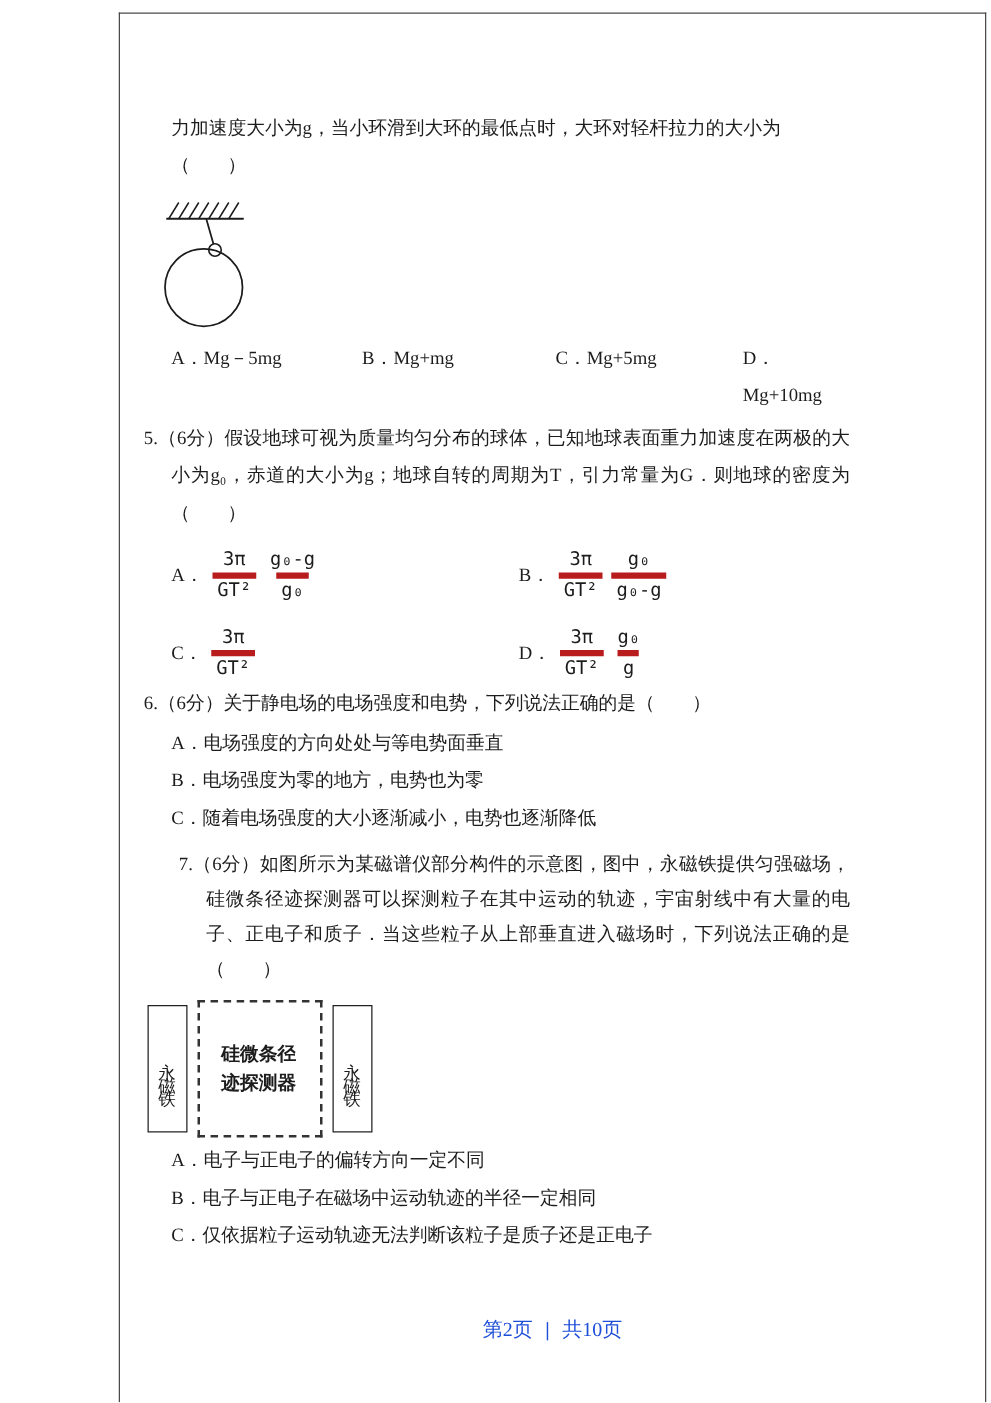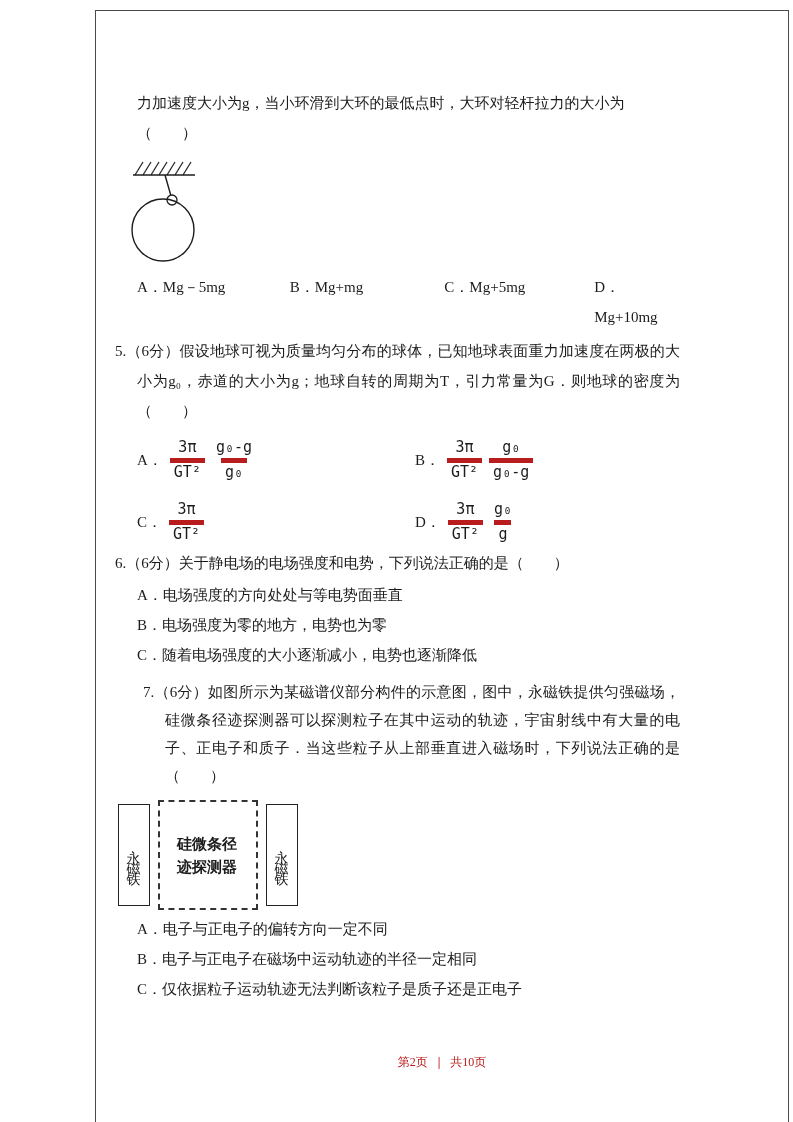--- a/index.html
+++ b/index.html
@@ -104,22 +104,22 @@
     word-break: break-all;
     text-align: left;
     font-family: "Liberation Sans", "DejaVu Sans", sans-serif;
   }
 
   
   .footer {
     position: absolute;
     left: 95px; right: 4px; top: 1054px;
     text-align: center;
-    font-size: 12px;
-    color: #b91c1c;
+    font-size: 16px;
+    color: #1d4ed8;
   }
   .footer .sep { font-weight: bold; margin: 0 10px; }
 
   .mt4  { margin-top: 4px; }
   .mt8  { margin-top: 8px; margin-left: 28px; }
   .mt16 { margin-top: 4px; }
 </style>
 </head>
 <body>
 

